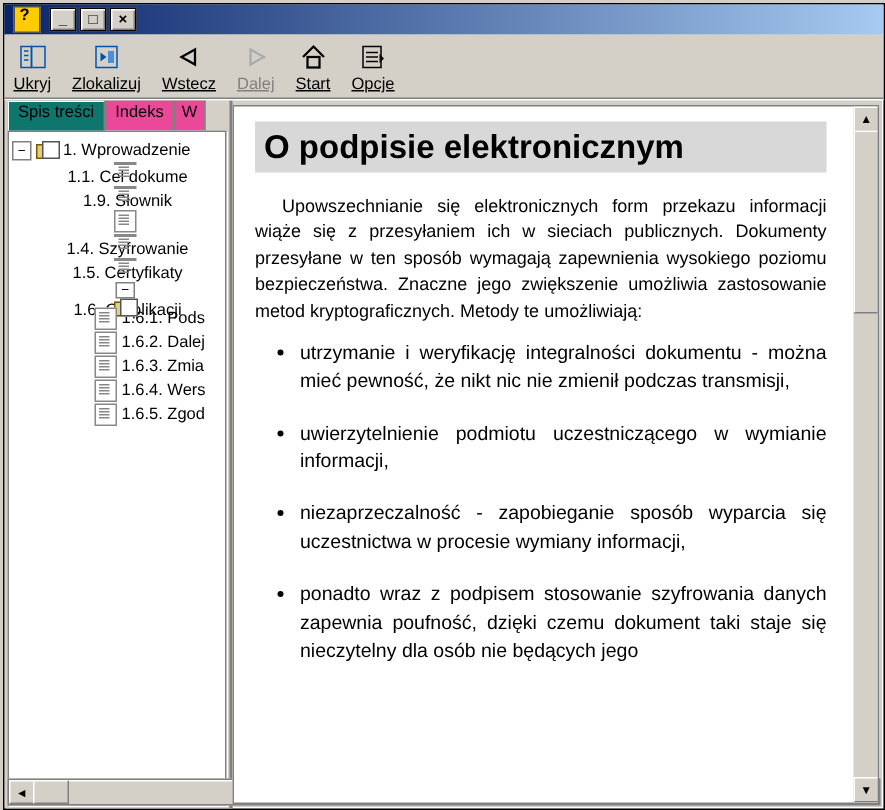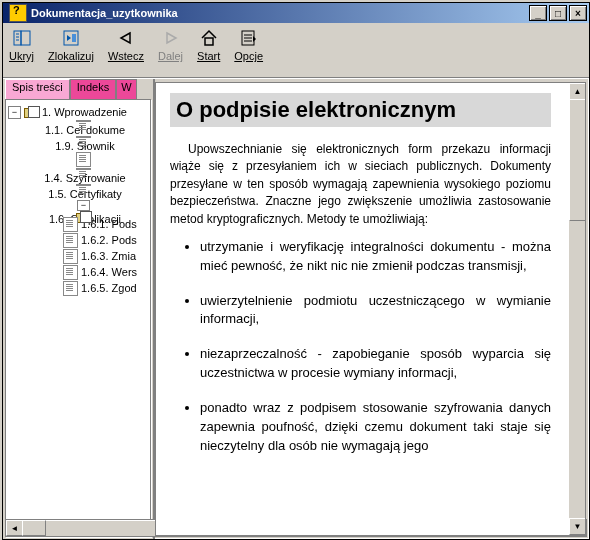--- a/index.html
+++ b/index.html
@@ -3,30 +3,30 @@
 <meta charset="utf-8">
 <style>
 html,body{margin:0;padding:0;font-family:Tahoma,Arial,sans-serif;font-size:11px;background:#d4d0c8;}
 .window{width:586px;height:536px;margin:2px;border:1px solid #000;background:#d4d0c8;display:flex;flex-direction:column;box-shadow:1px 1px 0 #808080 inset,-1px -1px 0 #fff inset;position:relative;}
 .titlebar{height:20px;background:linear-gradient(90deg,#0a246a,#a6caf0);display:flex;align-items:center;color:#fff;font-weight:bold;padding:0 2px;}
 .titlebar .ticon{width:16px;height:16px;margin:0 4px;background:#ffcc00;border:1px solid #555;position:relative;}
 .titlebar .ticon::after{content:"?";position:absolute;left:3px;top:-1px;font-size:11px;color:#000;}
 .titlebar .title{flex:1;white-space:nowrap;overflow:hidden;}
 .titlebtns{display:flex;}
 .titlebtns div{width:16px;height:14px;margin-left:2px;background:#d4d0c8;border:1px solid #000;box-shadow:1px 1px 0 #fff inset,-1px -1px 0 #808080 inset;display:flex;align-items:center;justify-content:center;font-size:10px;font-family:Arial;color:#000;cursor:default;}
-.toolbar{display:flex;padding:4px 6px 15px;border-bottom:1px solid #808080;background:#d4d0c8;}
+.toolbar{display:flex;padding:4px 6px 3px;border-bottom:1px solid #808080;background:#d4d0c8;}
 .tbtn{display:flex;flex-direction:column;align-items:center;margin-right:14px;cursor:default;}
 .tbtn .ic{width:22px;height:22px;display:flex;align-items:center;justify-content:center;margin-bottom:1px;}
 .tbtn .lbl{font-size:11px;text-decoration:underline;color:#000;}
 .tbtn.disabled .lbl{color:#808080;text-decoration:underline;}
 .body{flex:1;display:flex;overflow:hidden;border-top:1px solid #fff;}
 .nav{width:150px;display:flex;flex-direction:column;border-right:2px solid #808080;background:#d4d0c8;}
 .tabs{display:flex;height:20px;align-items:flex-end;padding-left:2px;}
 .tab{height:18px;padding:1px 6px 0;border:1px solid #808080;border-bottom:none;background:#ec4899;font-size:11px;cursor:default;position:relative;}
-.tab.active{background:#f9a8d4;border-top:1px solid #fff;border-left:1px solid #fff;z-index:2;}
+.tab.active{background:#0f766e;border-top:1px solid #fff;border-left:1px solid #fff;z-index:2;}
 .tab.clip{padding:1px 4px 0;}
 .treewrap{flex:1;margin:0 2px 2px;border:1px solid #808080;box-shadow:1px 1px 0 #fff;background:#fff;overflow:hidden;position:relative;}
 .tree{padding:4px 2px;font-size:11px;line-height:16px;white-space:nowrap;}
 .node{display:flex;align-items:center;height:16px;}
 .tw{width:11px;height:11px;border:1px solid #808080;margin-right:3px;display:flex;align-items:center;justify-content:center;font-size:9px;line-height:9px;background:#fff;}
 .bico{width:15px;height:12px;margin-right:3px;position:relative;}
 .bico::before{content:"";position:absolute;left:0;top:2px;width:10px;height:8px;border:1px solid #7a5a00;background:#e0d080;}
 .bico::after{content:"";position:absolute;left:4px;top:0;width:10px;height:10px;border:1px solid #555;background:#fff;}
 .pico{width:13px;height:13px;margin-right:3px;border:1px solid #888;background:#fff;position:relative;}
 .pico::before{content:"";position:absolute;top:2px;left:2px;width:7px;height:1px;background:#888;box-shadow:0 2px 0 #888,0 4px 0 #888,0 6px 0 #888;}
@@ -46,21 +46,20 @@
 .doc p{font-size:12px;text-align:justify;line-height:1.45;margin:0 0 10px;text-indent:18px;}
 .doc ul{margin:0;padding-left:30px;}
 .doc li{font-size:13px;text-align:justify;line-height:1.45;margin:0 0 16px;}
 </style>
 </head>
 <body>
 
 <div class="window">
   <div class="titlebar">
     <div class="ticon"></div>
-    <div class="title">Dokumentacja_uzytkownika</div>
     <div class="titlebtns">
       <div>_</div>
       <div>□</div>
       <div>×</div>
     </div>
   </div>
 
   <div class="toolbar">
     <div class="tbtn">
       <div class="ic">
@@ -156,21 +155,21 @@
               <span class="tw">−</span>
               <span class="bico"></span>
               <span>1.6. O aplikacji</span>
             </div>
           <div class="node ind2">
               <span class="pico"></span>
               <span>1.6.1. Pods</span>
             </div>
           <div class="node ind2">
               <span class="pico"></span>
-              <span>1.6.2. Pods</span>
+              <span>1.6.2. Dalej</span>
             </div>
           <div class="node ind2">
               <span class="pico"></span>
               <span>1.6.3. Zmia</span>
             </div>
           <div class="node ind2">
               <span class="pico"></span>
               <span>1.6.4. Wers</span>
             </div>
           <div class="node ind2">
@@ -187,21 +186,21 @@
     </div>
 
     <div class="content">
       <div class="doc">
         <h1>O podpisie elektronicznym</h1>
         <p>Upowszechnianie się elektronicznych form przekazu informacji wiąże się z przesyłaniem ich w sieciach publicznych. Dokumenty przesyłane w ten sposób wymagają zapewnienia wysokiego poziomu bezpieczeństwa. Znaczne jego zwiększenie umożliwia zastosowanie metod kryptograficznych. Metody te umożliwiają:</p>
         <ul>
           <li>utrzymanie i weryfikację integralności dokumentu - można mieć pewność, że nikt nic nie zmienił podczas transmisji,</li>
           <li>uwierzytelnienie podmiotu uczestniczącego w wymianie informacji,</li>
           <li>niezaprzeczalność - zapobieganie sposób wyparcia się uczestnictwa w procesie wymiany informacji,</li>
-          <li>ponadto wraz z podpisem stosowanie szyfrowania danych zapewnia poufność, dzięki czemu dokument taki staje się nieczytelny dla osób nie wymagają jego</li>
+          <li>ponadto wraz z podpisem stosowanie szyfrowania danych zapewnia poufność, dzięki czemu dokument taki staje się nieczytelny dla osób nie będących jego</li>
         </ul>
       </div>
       <div class="scroll">
         <div class="ar up">▲</div>
         <div class="thumb"></div>
         <div class="ar dn">▼</div>
       </div>
     </div>
   </div>
 </div>

